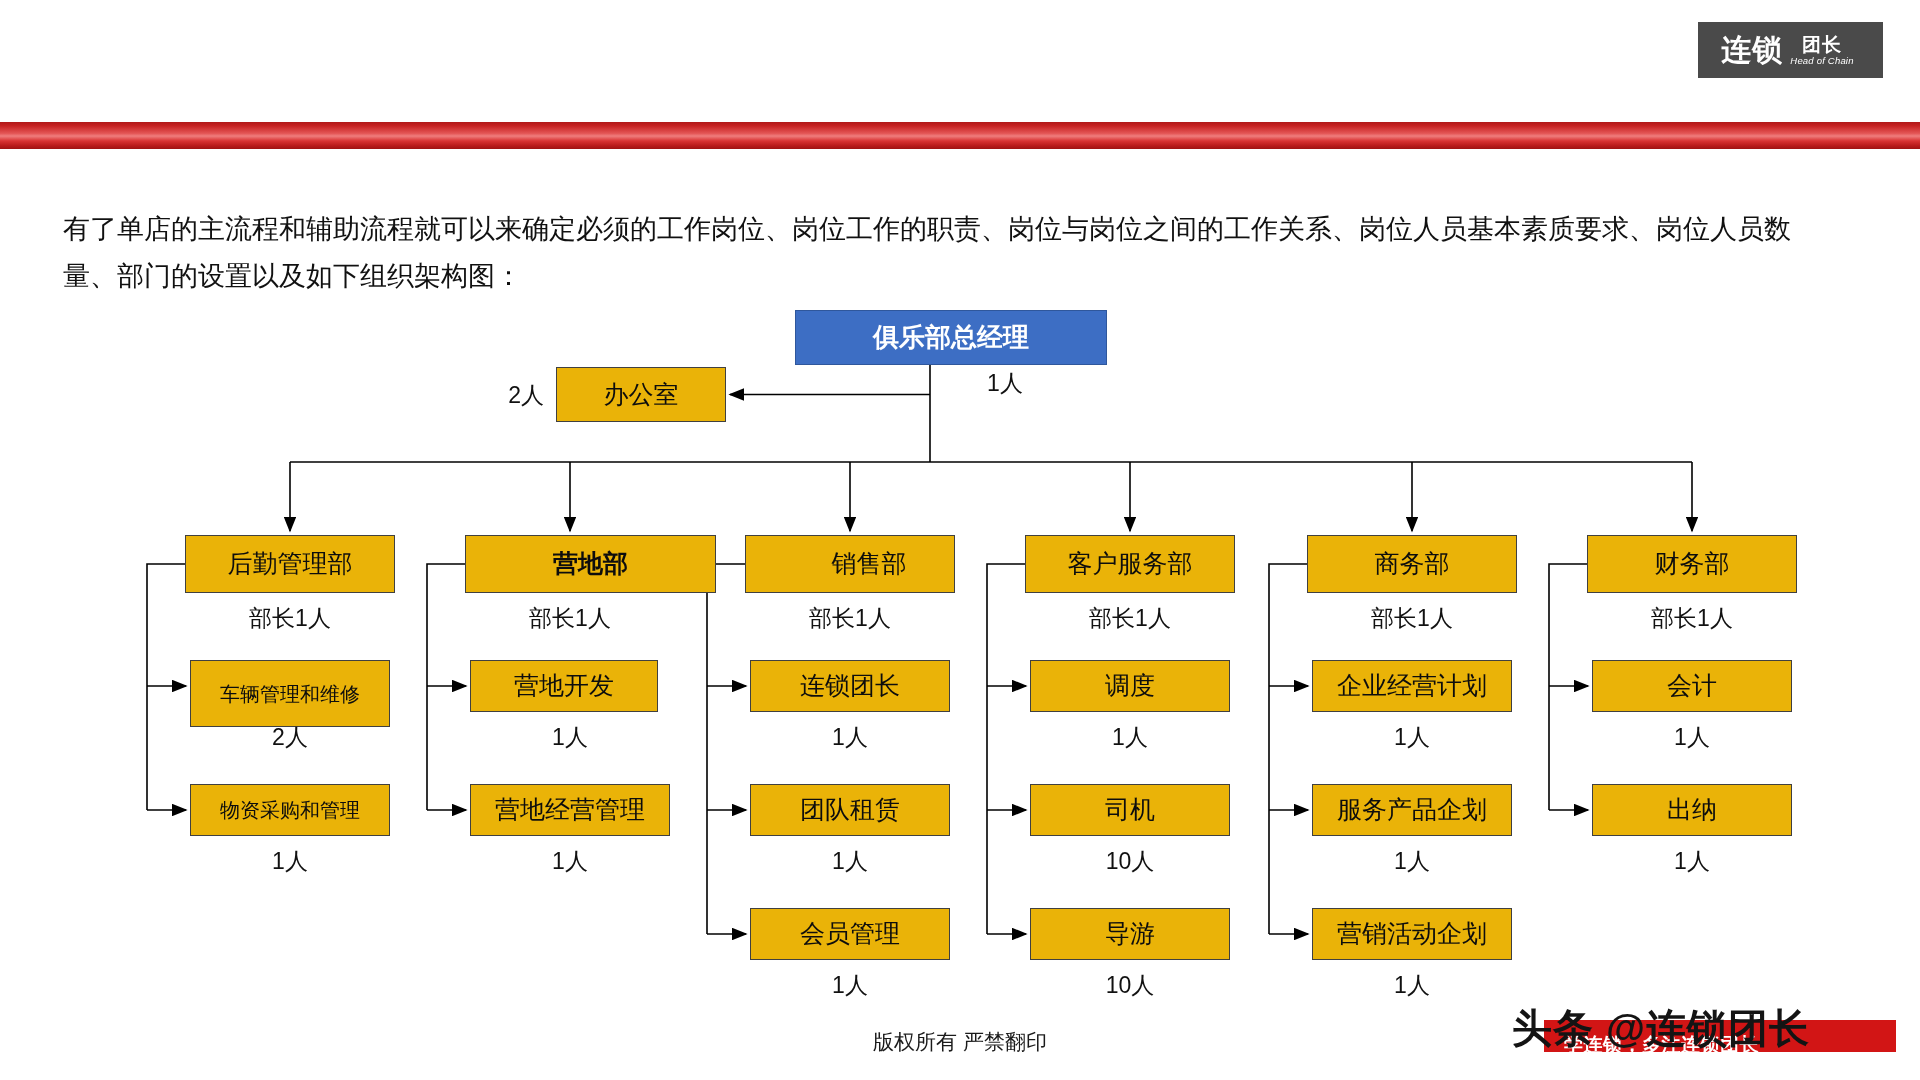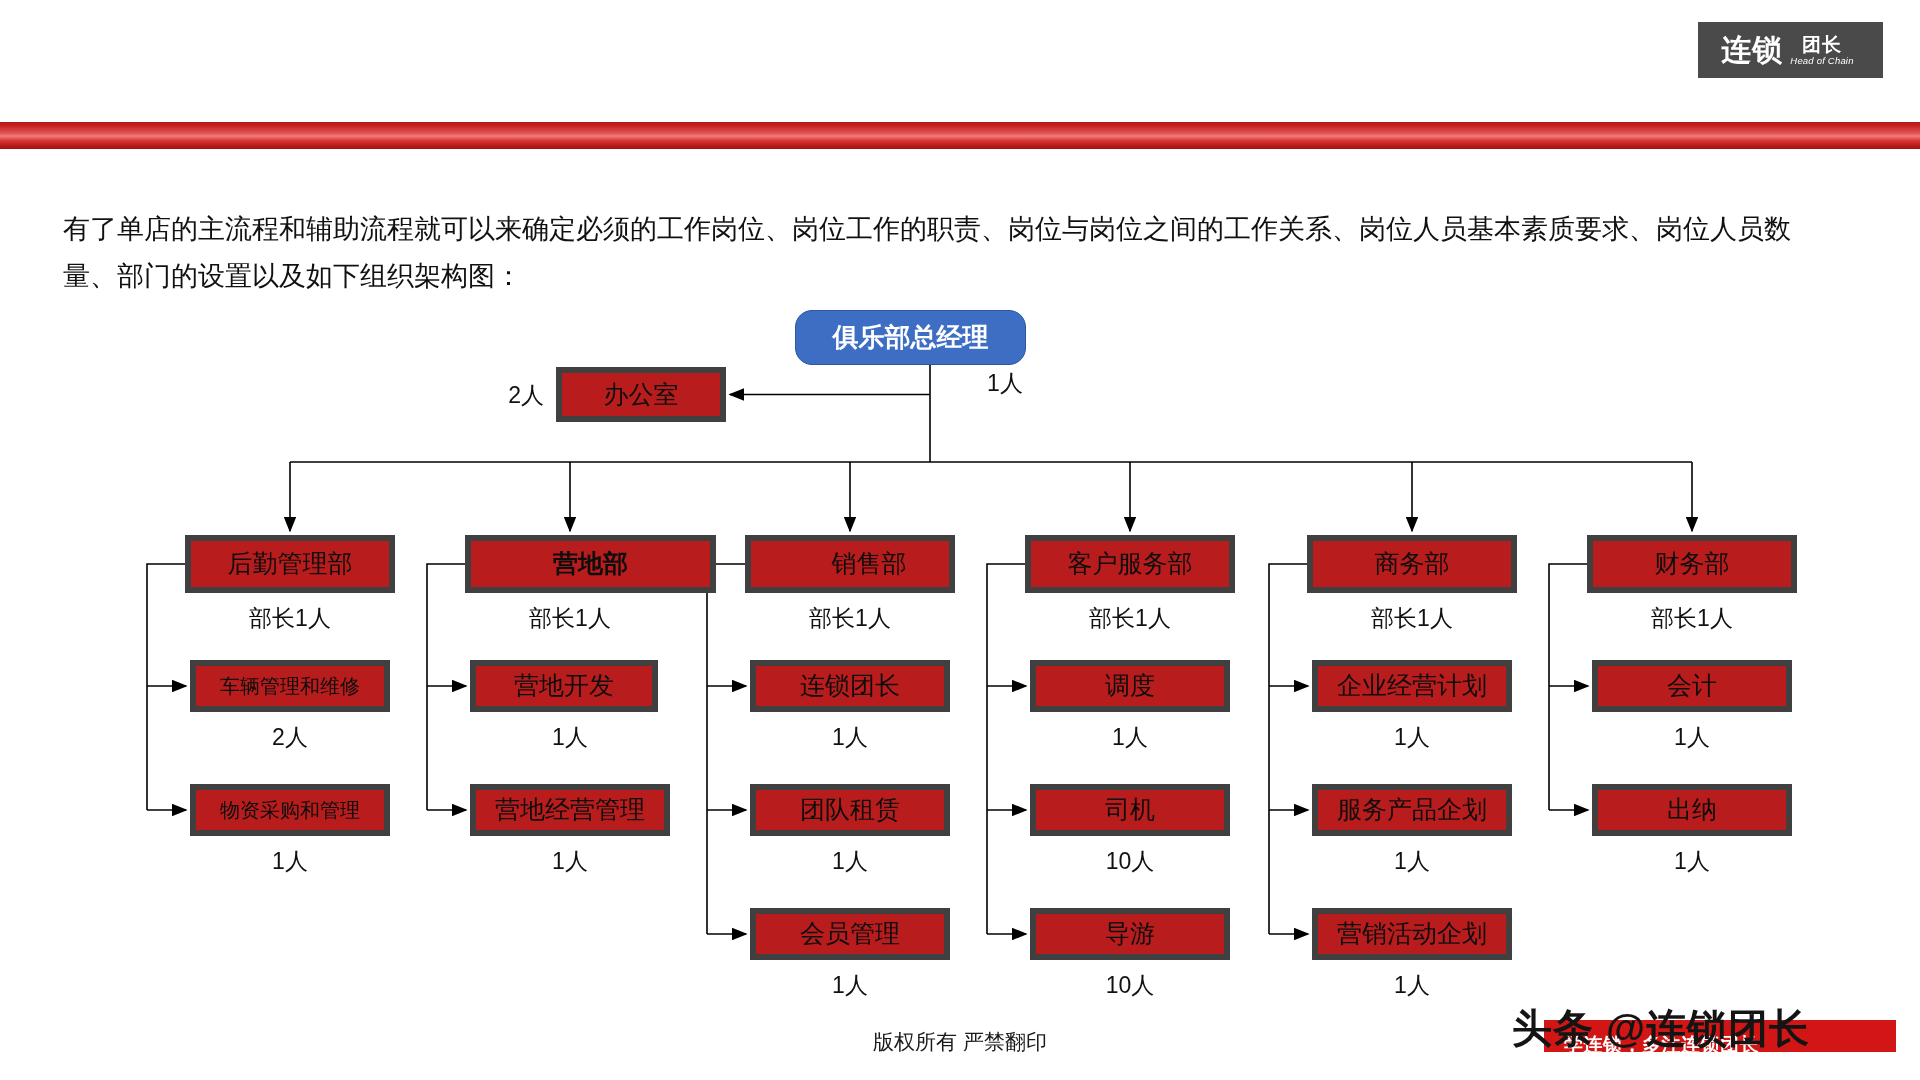--- a/index.html
+++ b/index.html
@@ -92,22 +92,22 @@
   }
   #wires {
     position: absolute;
     left: 0; top: 0;
     width: 1920px; height: 720px;
     pointer-events: none;
   }
 
   .node {
     position: absolute;
-    border: 6px solid #404040;
-    background: #b91c1c;
+    border: 1px solid #404040;
+    background: #eab308;
     display: flex;
     align-items: center;
     justify-content: center;
     font-size: 25px;
     color: #0d0d0d;
     text-align: center;
     line-height: 1.1;
     z-index: 2;
   }
   .node.small { font-size: 20px; }
@@ -222,27 +222,27 @@
           <path d="M 1269 386 L 1308 386" marker-end="url(#ah)"></path>
           <path d="M 1269 510 L 1308 510" marker-end="url(#ah)"></path>
           <path d="M 1269 634 L 1308 634" marker-end="url(#ah)"></path>
           <path d="M 1692 162 L 1692 231" marker-end="url(#ah)"></path>
           <path d="M 1587 264 L 1549 264 L 1549 510"></path>
           <path d="M 1549 386 L 1588 386" marker-end="url(#ah)"></path>
           <path d="M 1549 510 L 1588 510" marker-end="url(#ah)"></path>
         </g>
     </svg>
     <div id="nodes">
-        <div class="node root" style="left: 795px; top: 10px; width: 231px; height: 55px; border-radius: 17px;">俱乐部总经理</div>
+        <div class="node root" style="left: 795px; top: 10px; width: 312px; height: 55px;">俱乐部总经理</div>
         <div class="cap" style="top: 68px; left: 885px; width: 240px;">1人</div>
         <div class="node" style="left: 556px; top: 67px; width: 170px; height: 55px;">办公室</div>
         <div class="cap left" style="top: 80px; right: 1376px;">2人</div>
         <div class="node" style="left: 185px; top: 235px; width: 210px; height: 58px;">后勤管理部</div>
         <div class="cap" style="top: 303px; left: 170px; width: 240px;">部长1人</div>
-        <div class="node small" style="left: 190px; top: 360px; width: 200px; height: 52px;">车辆管理和维修</div>
+        <div class="node small" style="left: 190px; top: 360px; width: 200px; height: 67px;">车辆管理和维修</div>
         <div class="cap" style="top: 422px; left: 170px; width: 240px;">2人</div>
         <div class="node small" style="left: 190px; top: 484px; width: 200px; height: 52px;">物资采购和管理</div>
         <div class="cap" style="top: 546px; left: 170px; width: 240px;">1人</div>
         <div class="node" style="left: 465px; top: 235px; width: 251px; height: 58px; font-weight: bold;">营地部</div>
         <div class="cap" style="top: 303px; left: 450px; width: 240px;">部长1人</div>
         <div class="node" style="left: 470px; top: 360px; width: 188px; height: 52px;">营地开发</div>
         <div class="cap" style="top: 422px; left: 450px; width: 240px;">1人</div>
         <div class="node" style="left: 470px; top: 484px; width: 200px; height: 52px;">营地经营管理</div>
         <div class="cap" style="top: 546px; left: 450px; width: 240px;">1人</div>
         <div class="node" style="left: 745px; top: 235px; width: 210px; height: 58px; padding-left: 38px;">销售部</div>

